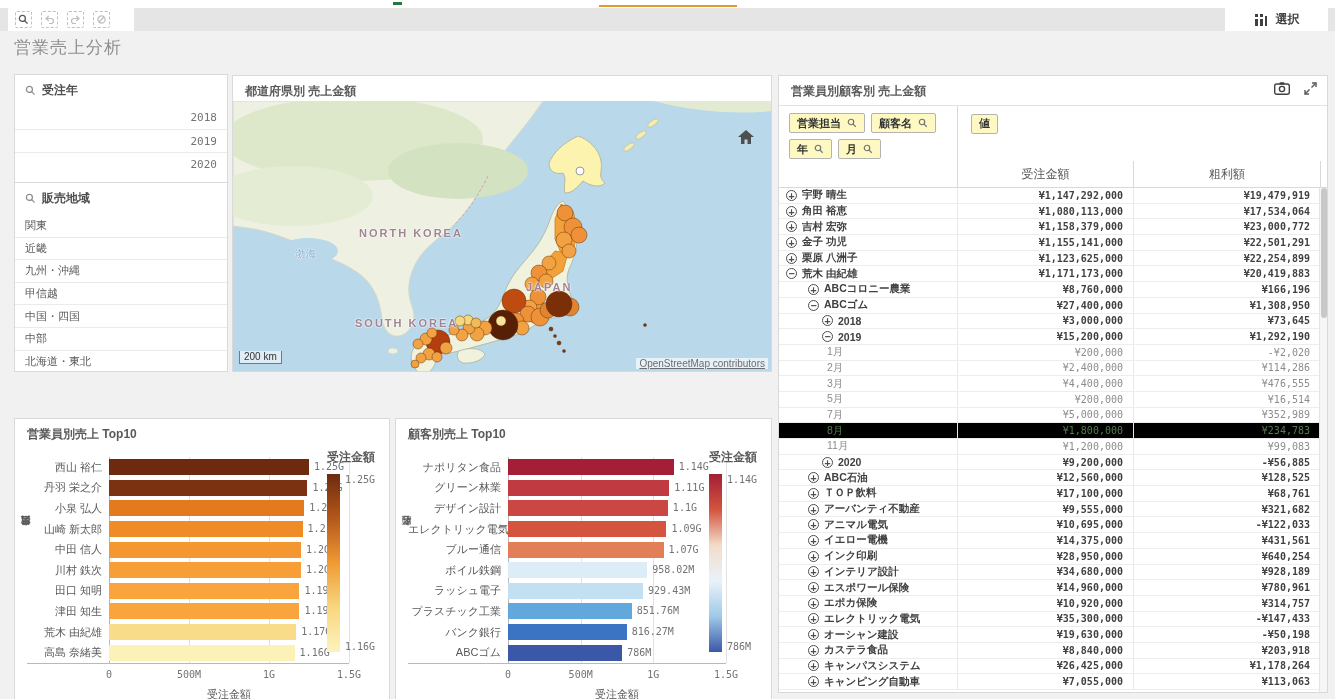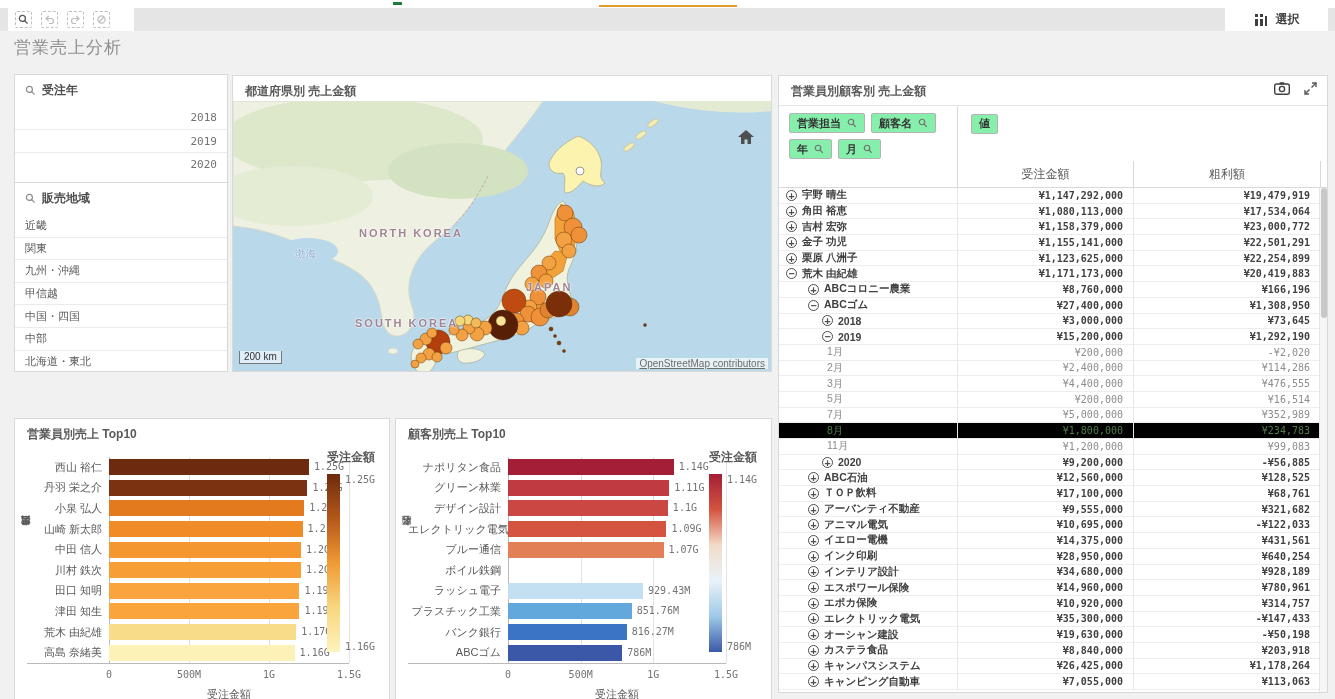--- a/index.html
+++ b/index.html
@@ -79,21 +79,21 @@
   
   #pivot-card{left:778px;top:44px;width:550px;height:618px;padding-left:11px;}
   #pivot-title-icons{position:absolute;right:10px;top:6px;display:flex;gap:14px;align-items:center;}
   #pivot-title-icons .ticon{cursor:pointer;}
   #pivot-chips{position:absolute;left:0;top:29px;width:548px;height:56px;border-top:1px solid #e3e3e3;}
   #pivot-chips .chips-left{position:absolute;left:0;top:0;width:179px;height:56px;
     border-right:1px solid #d9d9d9;padding:7px 0 0 10px;display:flex;flex-wrap:wrap;gap:6px;
     align-content:flex-start;}
   #pivot-chips .chips-right{position:absolute;left:180px;top:0;right:0;height:56px;padding:7px 0 0 12px;}
   .chip{display:inline-flex;align-items:center;gap:6px;height:20px;padding:0 7px;
-    border:1px solid #b3b3b3;border-radius:2px;background:#86efac;font-size:11px;font-weight:bold;
+    border:1px solid #b3b3b3;border-radius:2px;background:#fef9c3;font-size:11px;font-weight:bold;
     color:#333;cursor:pointer;white-space:nowrap;}
   #pivot-head{position:absolute;left:0;top:85px;width:548px;height:27px;display:flex;
     border-bottom:1px solid #d9d9d9;}
   #pivot-head .ph{height:100%;display:flex;align-items:center;justify-content:center;
     font-size:12px;color:#595959;border-right:1px solid #d9d9d9;}
   #pivot-head .ph.c0{width:179px;}
   #pivot-head .ph.c1{width:176px;}
   #pivot-head .ph.c2{width:187px;}
   #pivot-body{position:absolute;left:0;top:112px;width:542px;bottom:0;overflow:hidden;}
   .prow{display:flex;height:15.7px;border-bottom:1px solid #ededed;background:#fff;cursor:pointer;}
@@ -185,22 +185,22 @@
 
   <div class="card" id="region-card" style="left:14px;top:151px;width:214px;height:190px;">
     <div class="fl-head">
       <svg width="11" height="11" viewBox="0 0 11 11">
           <circle cx="4.4" cy="4.4" r="3" fill="none" stroke="#8c8c8c" stroke-width="1.2"></circle>
           <line x1="6.7" y1="6.7" x2="9.6" y2="9.6" stroke="#8c8c8c" stroke-width="1.2"></line>
         </svg>
       <span class="fl-label">販売地域</span>
     </div>
     <div class="fl-body">
+        <div class="fl-row">関東</div>
         <div class="fl-row">近畿</div>
-        <div class="fl-row">関東</div>
         <div class="fl-row">九州・沖縄</div>
         <div class="fl-row">甲信越</div>
         <div class="fl-row">中国・四国</div>
         <div class="fl-row">中部</div>
         <div class="fl-row">北海道・東北</div>
       </div>
   </div>
 
   <div class="card" id="map-card">
     <div class="card-title">都道府県別 売上金額</div>
@@ -430,20 +430,24 @@
         </div>
         <div class="bar-row">
           <div class="bar-label" style="width: 100px;">ブルー通信</div>
           <div class="bar-track">
             <div class="bar" style="width: 155.507px; background: rgb(227, 127, 86);"></div>
             <span class="bar-val mono" style="left: 160.507px;">1.07G</span>
           </div>
         </div>
         <div class="bar-row">
           <div class="bar-label" style="width: 100px;">ボイル鉄鋼</div>
+          <div class="bar-track">
+            <div class="bar" style="width: 139.232px; background: rgb(220, 237, 248);"></div>
+            <span class="bar-val mono" style="left: 144.232px;">958.02M</span>
+          </div>
         </div>
         <div class="bar-row">
           <div class="bar-label" style="width: 100px;">ラッシュ電子</div>
           <div class="bar-track">
             <div class="bar" style="width: 135.077px; background: rgb(195, 224, 243);"></div>
             <span class="bar-val mono" style="left: 140.077px;">929.43M</span>
           </div>
         </div>
         <div class="bar-row">
           <div class="bar-label" style="width: 100px;">プラスチック工業</div>

